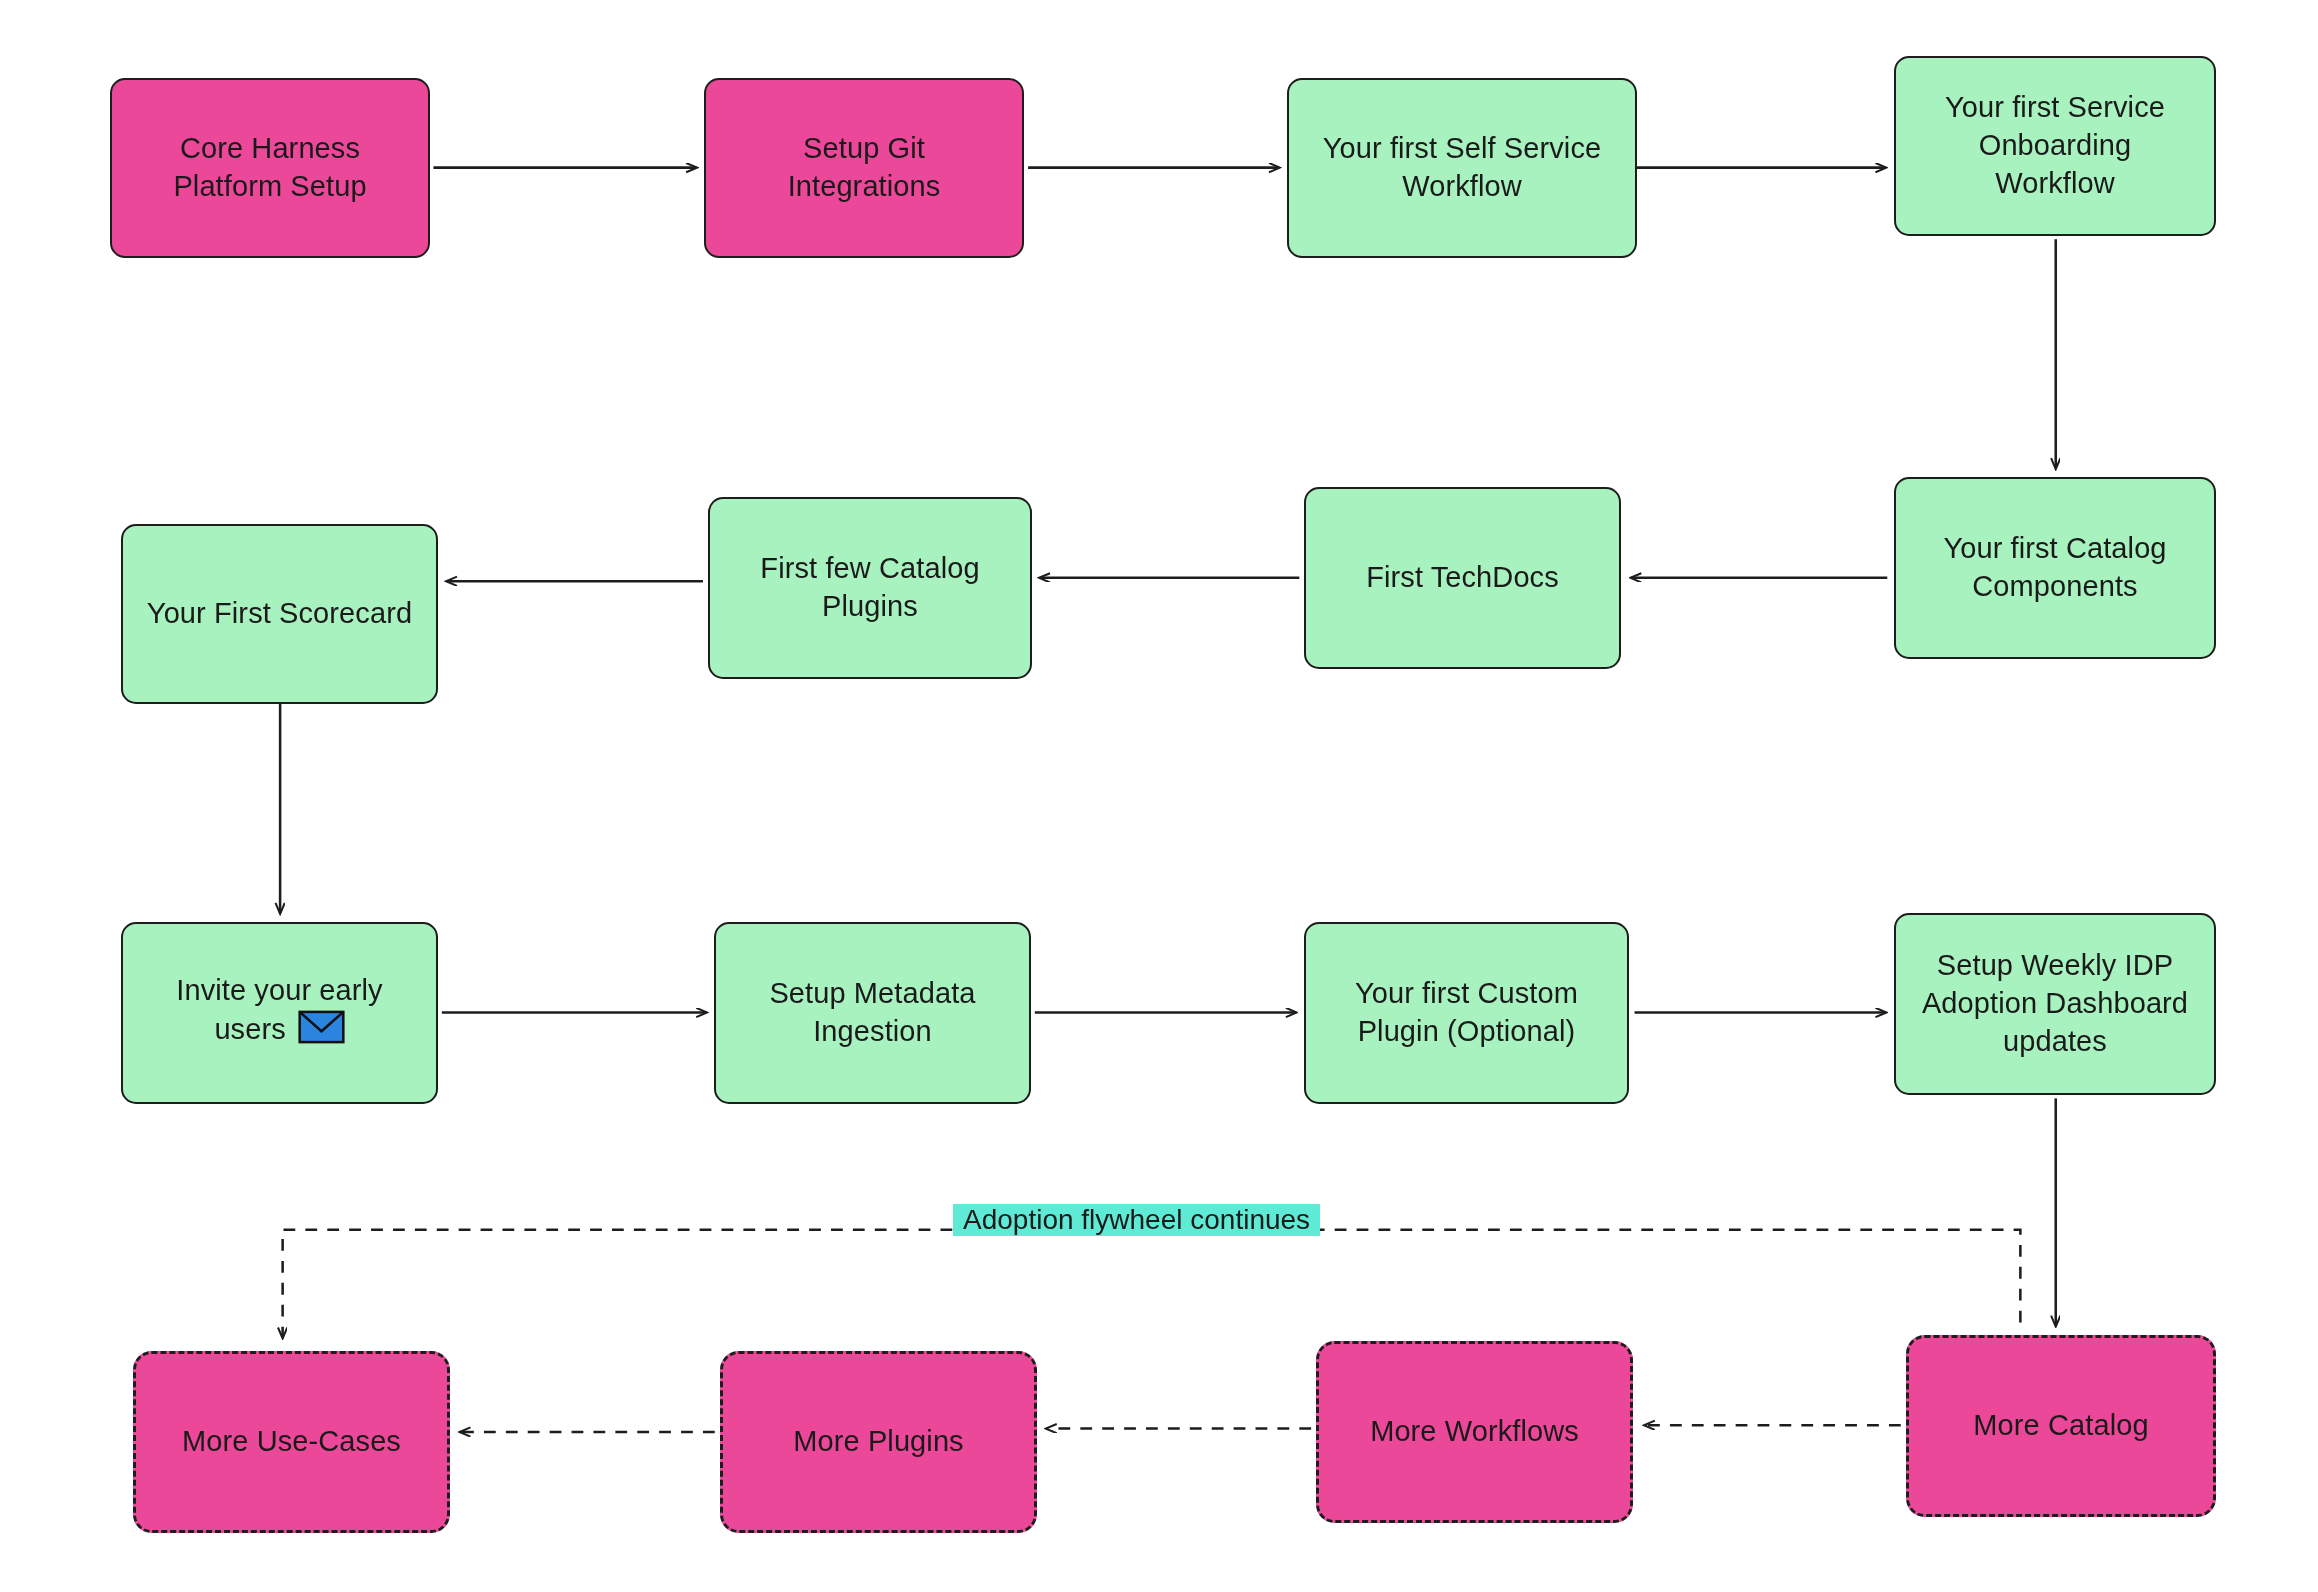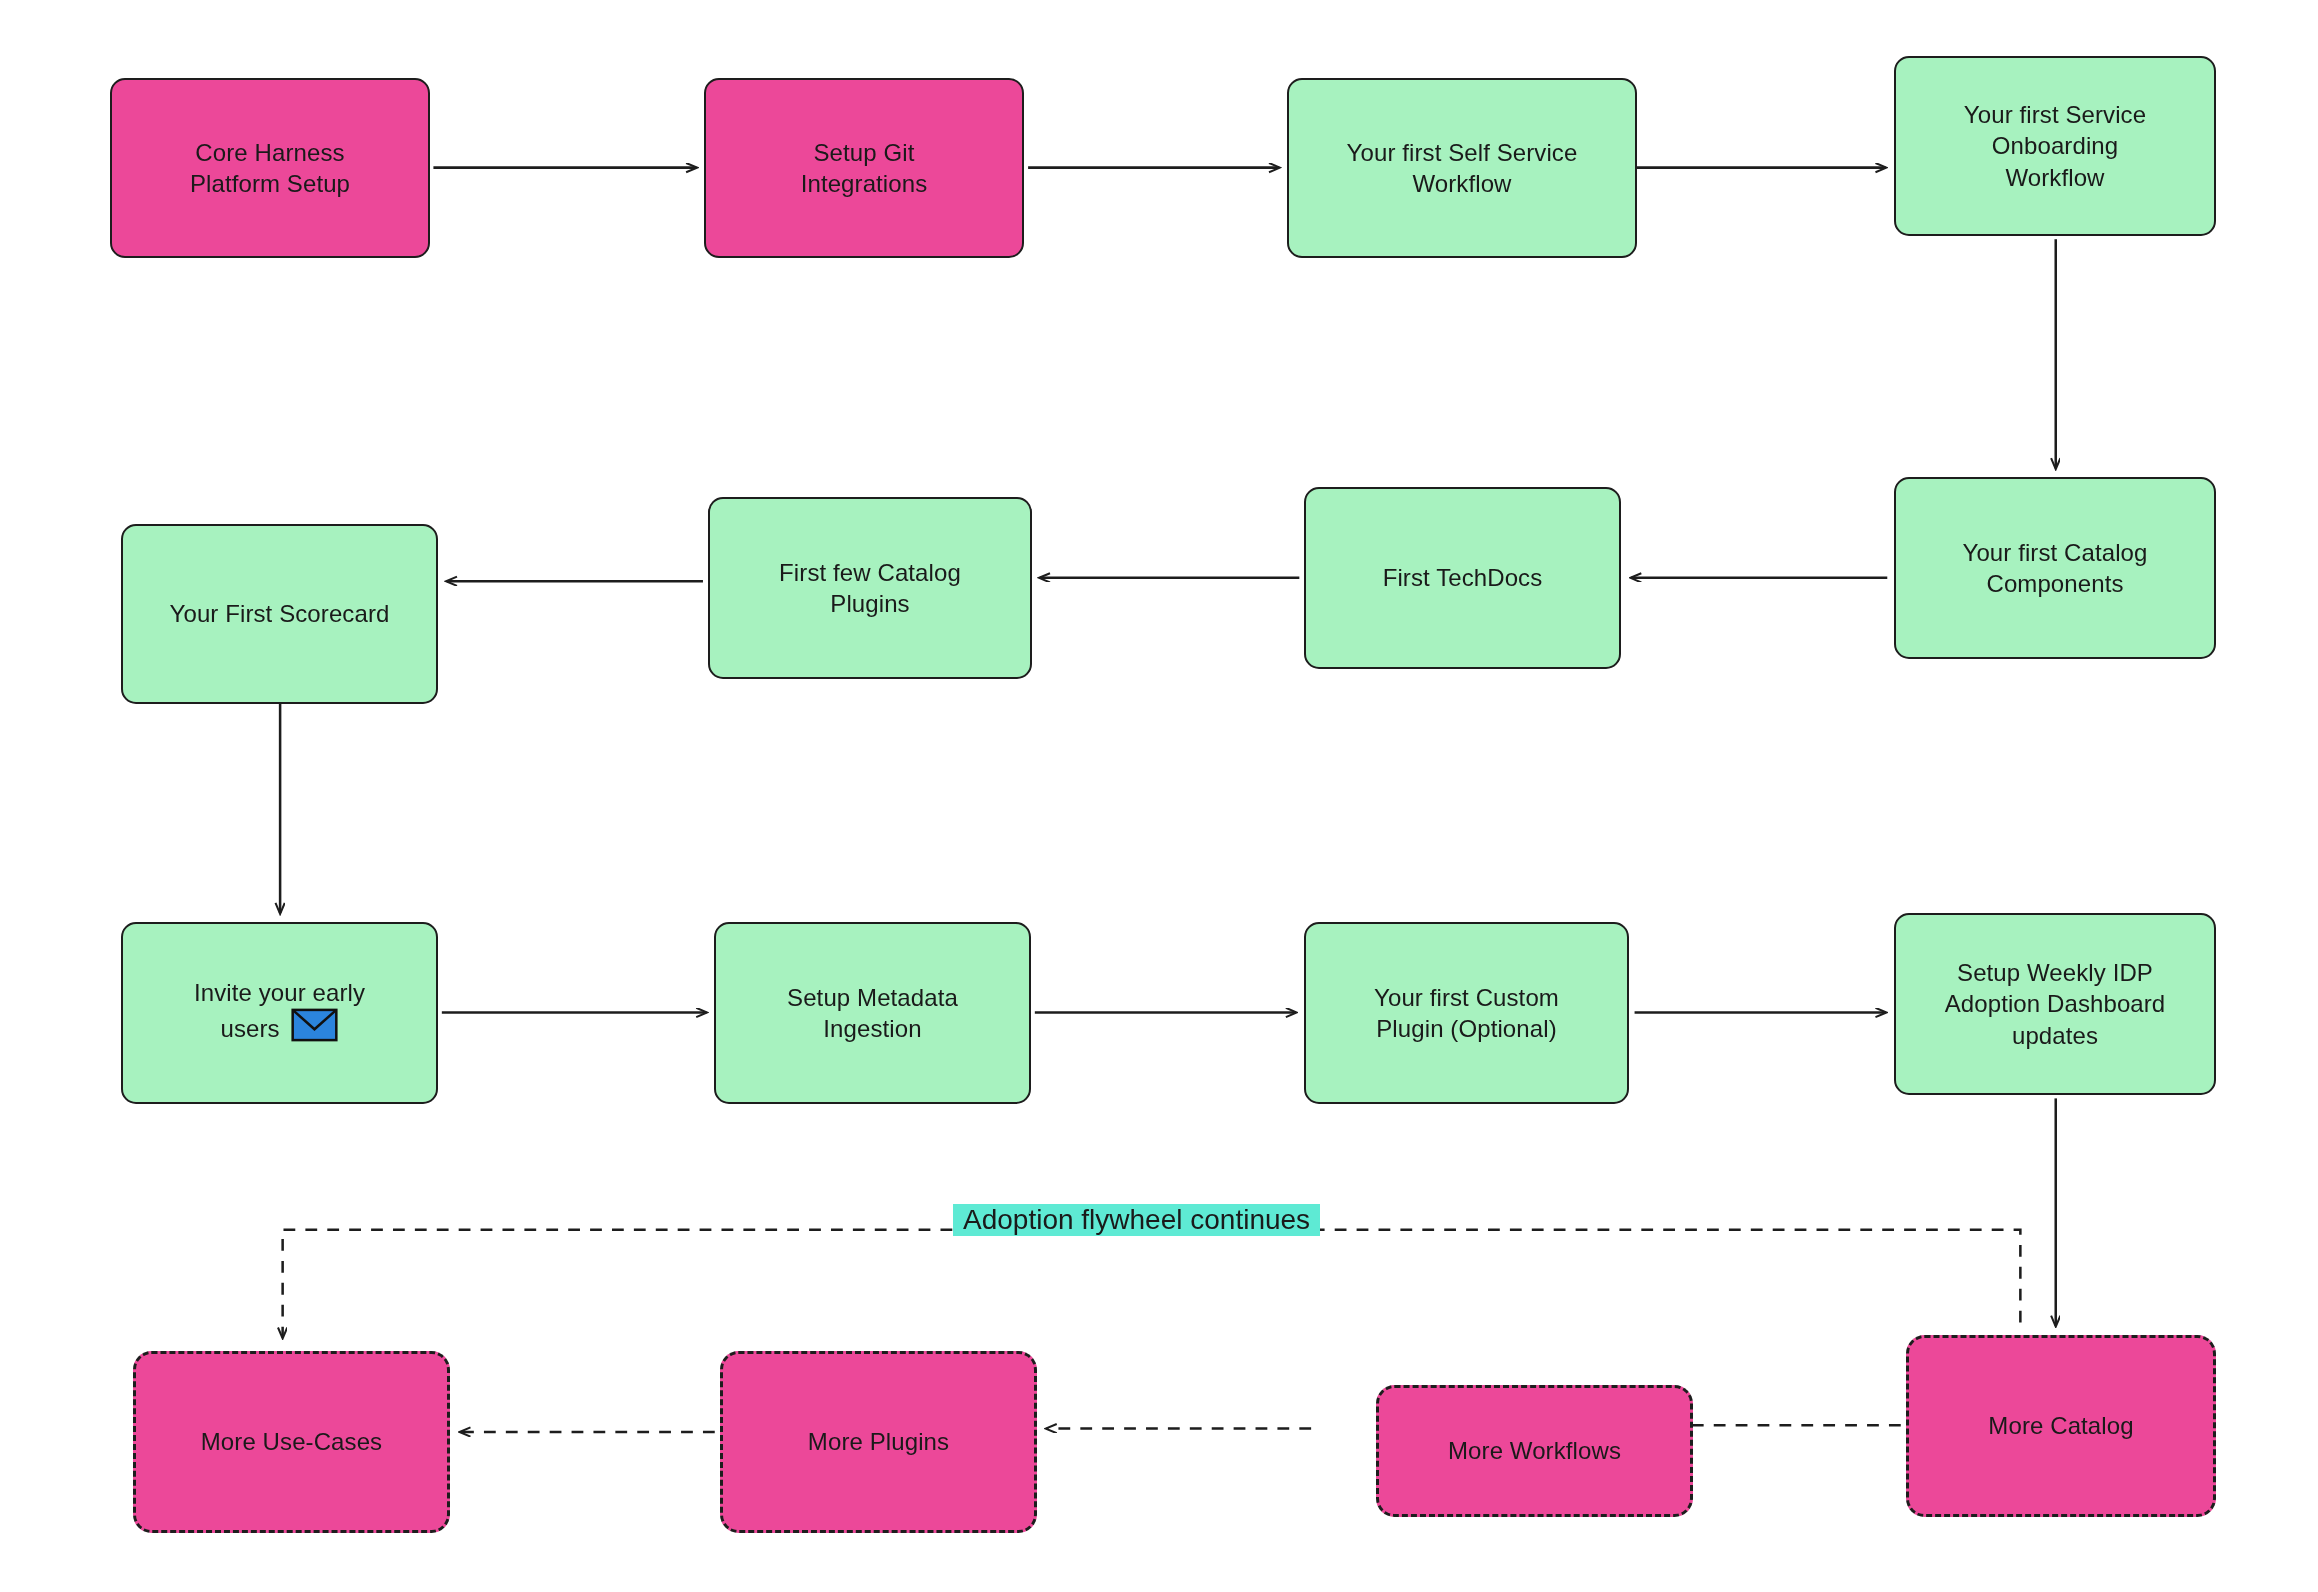--- a/index.html
+++ b/index.html
@@ -30,21 +30,21 @@
   .node {
     position: absolute;
     box-sizing: border-box;
     display: flex;
     align-items: center;
     justify-content: center;
     text-align: center;
     border-radius: 15px;
     border: 2.5px solid #1d1d1d;
     color: #1a1a1a;
-    font-size: 24px;
+    font-size: 29px;
     line-height: 1.30;
     letter-spacing: 0.1px;
     padding: 5px 11.8px;
     font-family: "Liberation Sans", sans-serif;
   }
   .node .label {
     display: block;
     width: 100%;
   }
   .node.blue   { background: #ec4899; }
@@ -200,21 +200,21 @@
       <span>More Use-Cases</span>
     </span>
   </div>
 
   <div class="node blue dashed" style="left:720px; top:1351px; width:317px; height:182px;">
     <span class="label">
       <span>More Plugins</span>
     </span>
   </div>
 
-  <div class="node blue dashed" style="left:1376px; top:1341px; width:317px; height:132px;margin-top:44px;">
+  <div class="node blue dashed" style="left:1316px; top:1341px; width:317px; height:182px;">
     <span class="label">
       <span>More Workflows</span>
     </span>
   </div>
 
   <div class="node blue dashed" style="left:1906px; top:1335px; width:310px; height:182px;">
     <span class="label">
       <span>More Catalog</span>
     </span>
   </div>

